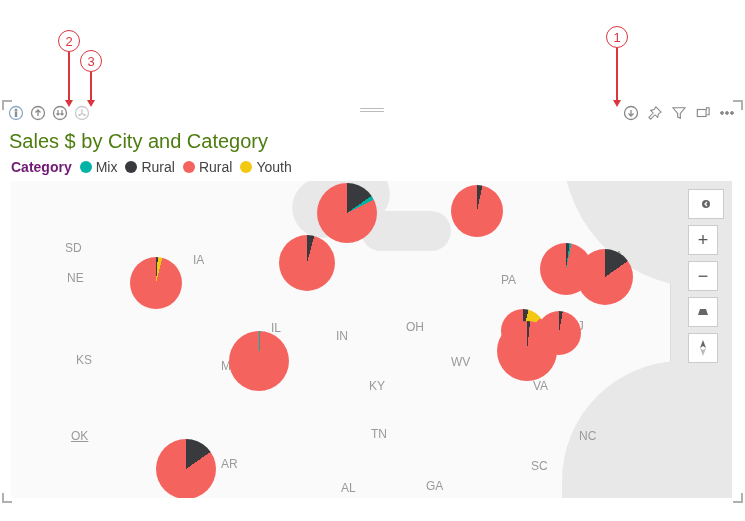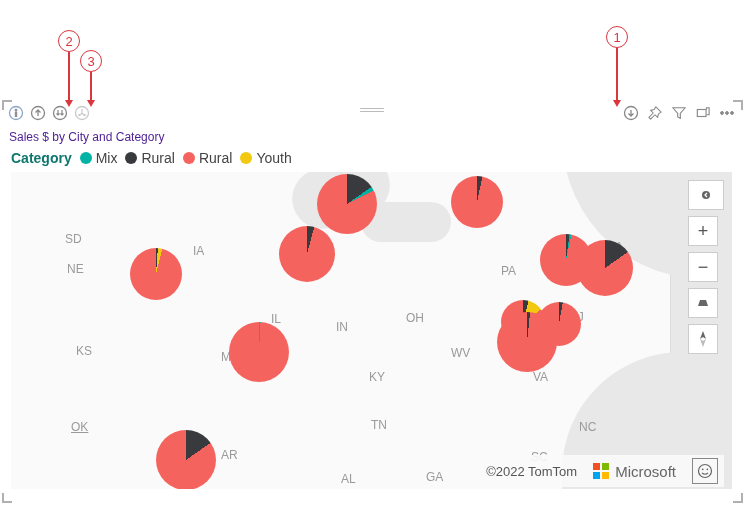--- a/index.html
+++ b/index.html
@@ -97,34 +97,34 @@
     flex-direction: column;
     gap: 2px;
   }
   .grip div {
     height: 1.5px;
     background: #bbb;
     border-radius: 1px;
   }
   .vis-title {
     padding: 6px 6px 2px 6px;
-    font-size: 12px;
-    color: #4c1d95;
+    font-size: 20px;
+    color: #4d7c0f;
     font-weight: 500;
   }
   .legend {
     display: flex;
     align-items: center;
     gap: 8px;
     padding: 4px 8px 6px 8px;
     font-size: 14px;
   }
   .legend-label {
     font-weight: 600;
-    color: #0f766e;
+    color: #701a75;
   }
   .legend-item {
     display: flex;
     align-items: center;
     gap: 4px;
     color: #444;
     font-weight: 400;
   }
   .swatch {
     width: 12px; height: 12px;
@@ -408,34 +408,14 @@
           </svg>
       </div>
       <div class="map-btn">
         <svg width="10" height="18" viewBox="0 0 10 18">
             <polygon points="5,1 8,9 5,7 2,9" fill="#666"></polygon>
             <polygon points="5,17 8,9 5,11 2,9" fill="#bbb"></polygon>
           </svg>
       </div>
     </div>
 
-    <div class="attribution">
-      <span>©2022 TomTom</span>
-      <span class="ms-logo">
-        <span class="ms-squares">
-            <div></div>
-            <div></div>
-            <div></div>
-            <div></div>
-          </span>
-        <span>Microsoft</span>
-      </span>
-      <span class="smiley-btn">
-        <svg width="16" height="16" viewBox="0 0 16 16" fill="none">
-            <circle cx="8" cy="8" r="6.5" stroke="#666" stroke-width="1.2"></circle>
-            <circle cx="5.7" cy="6.3" r="0.9" fill="#666"></circle>
-            <circle cx="10.3" cy="6.3" r="0.9" fill="#666"></circle>
-            <path d="M5 10 Q8 12.5 11 10" stroke="#666" stroke-width="1.2" fill="none"></path>
-          </svg>
-      </span>
-    </div>
   </div>
 </div>
 
 </body></html>

